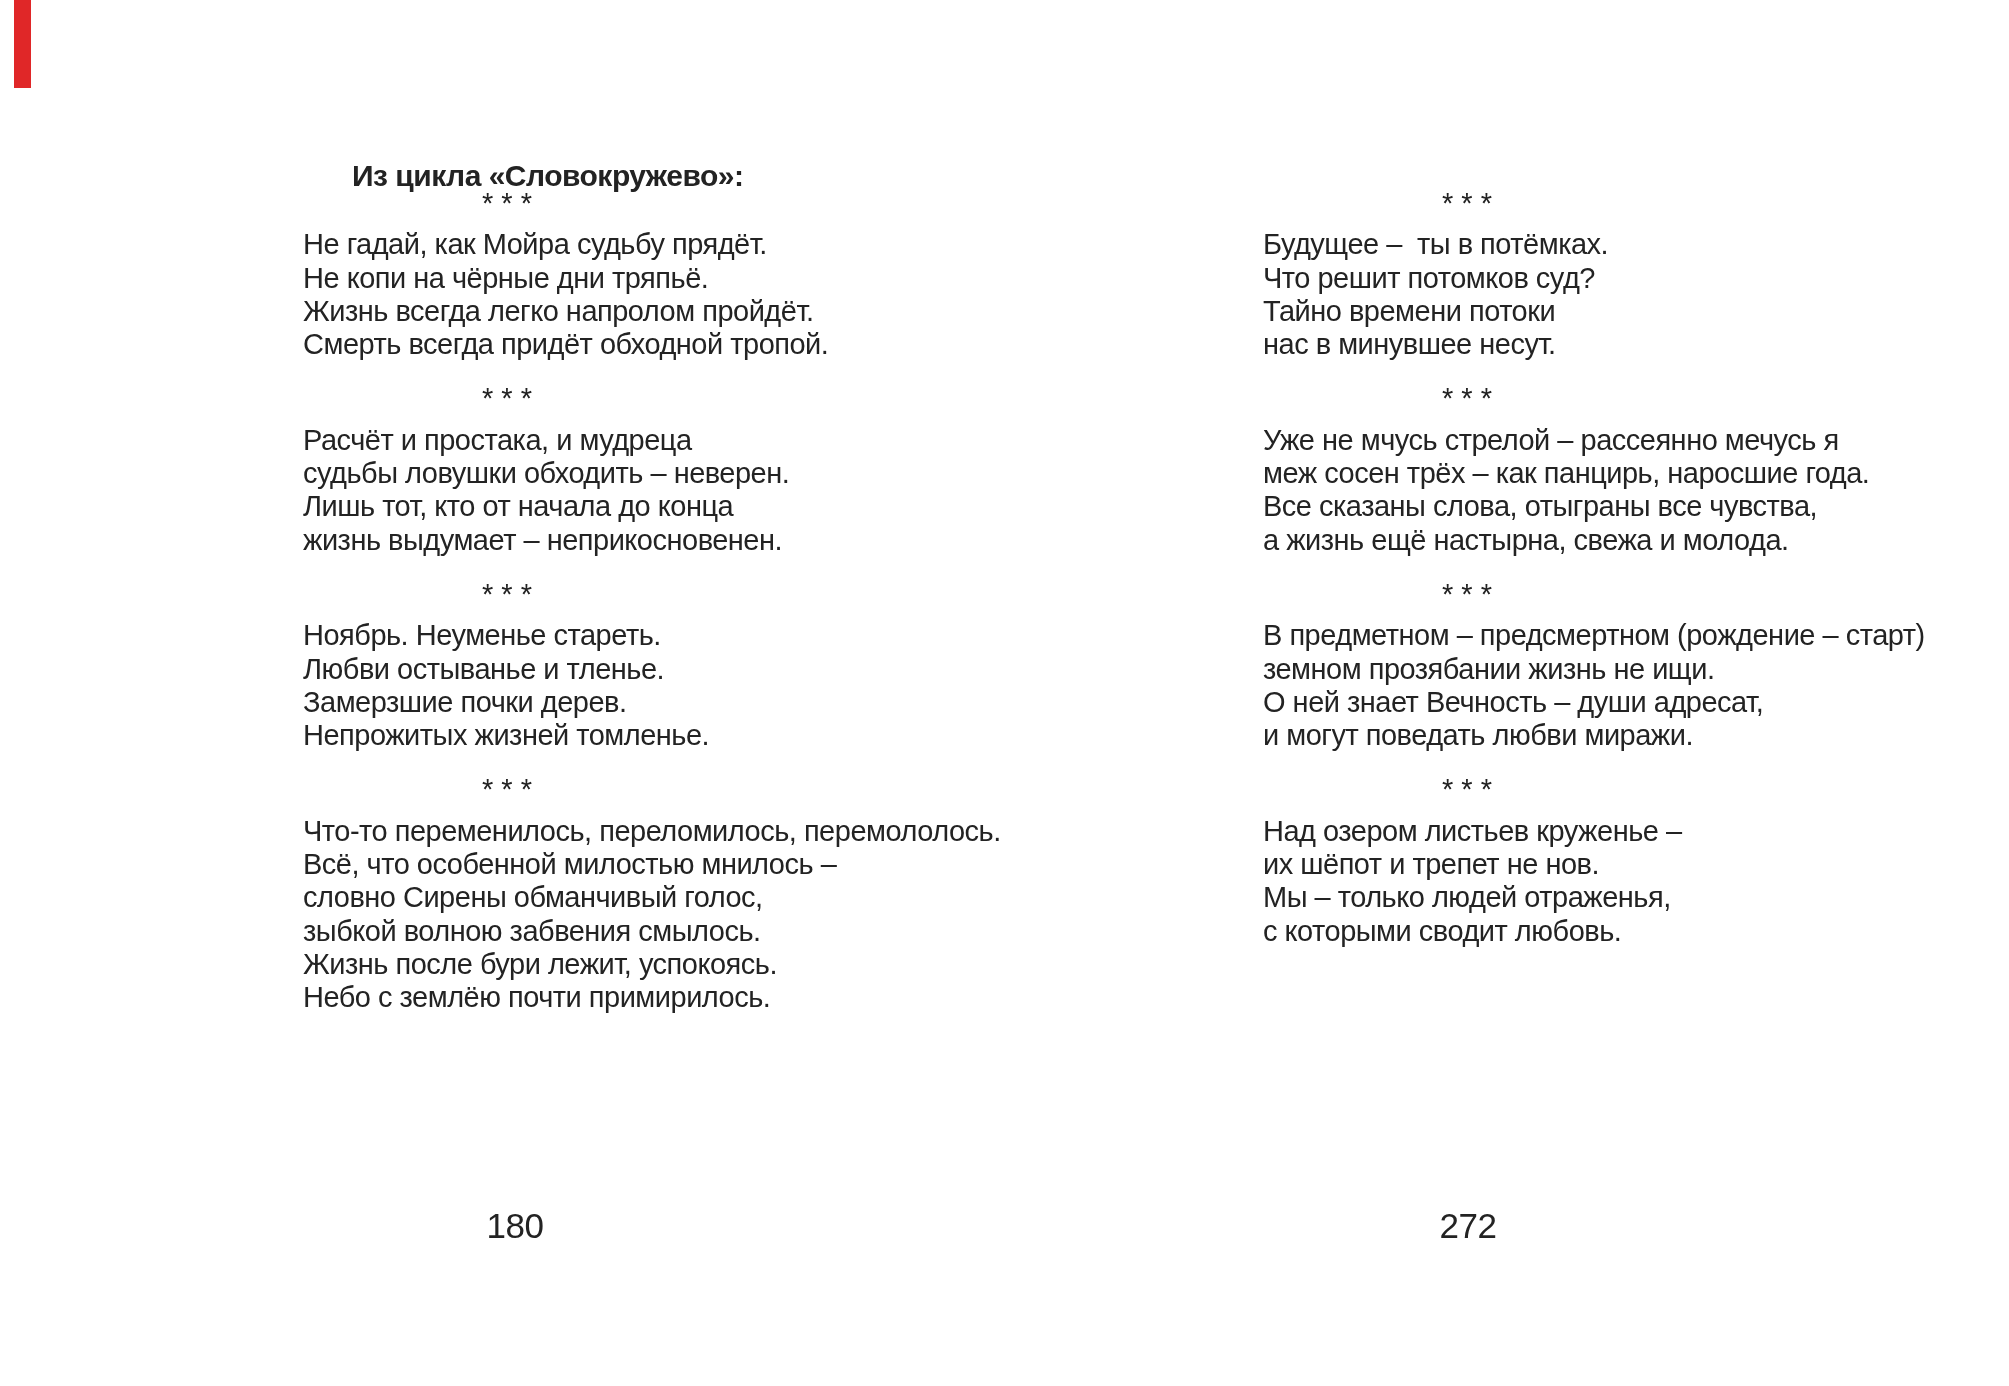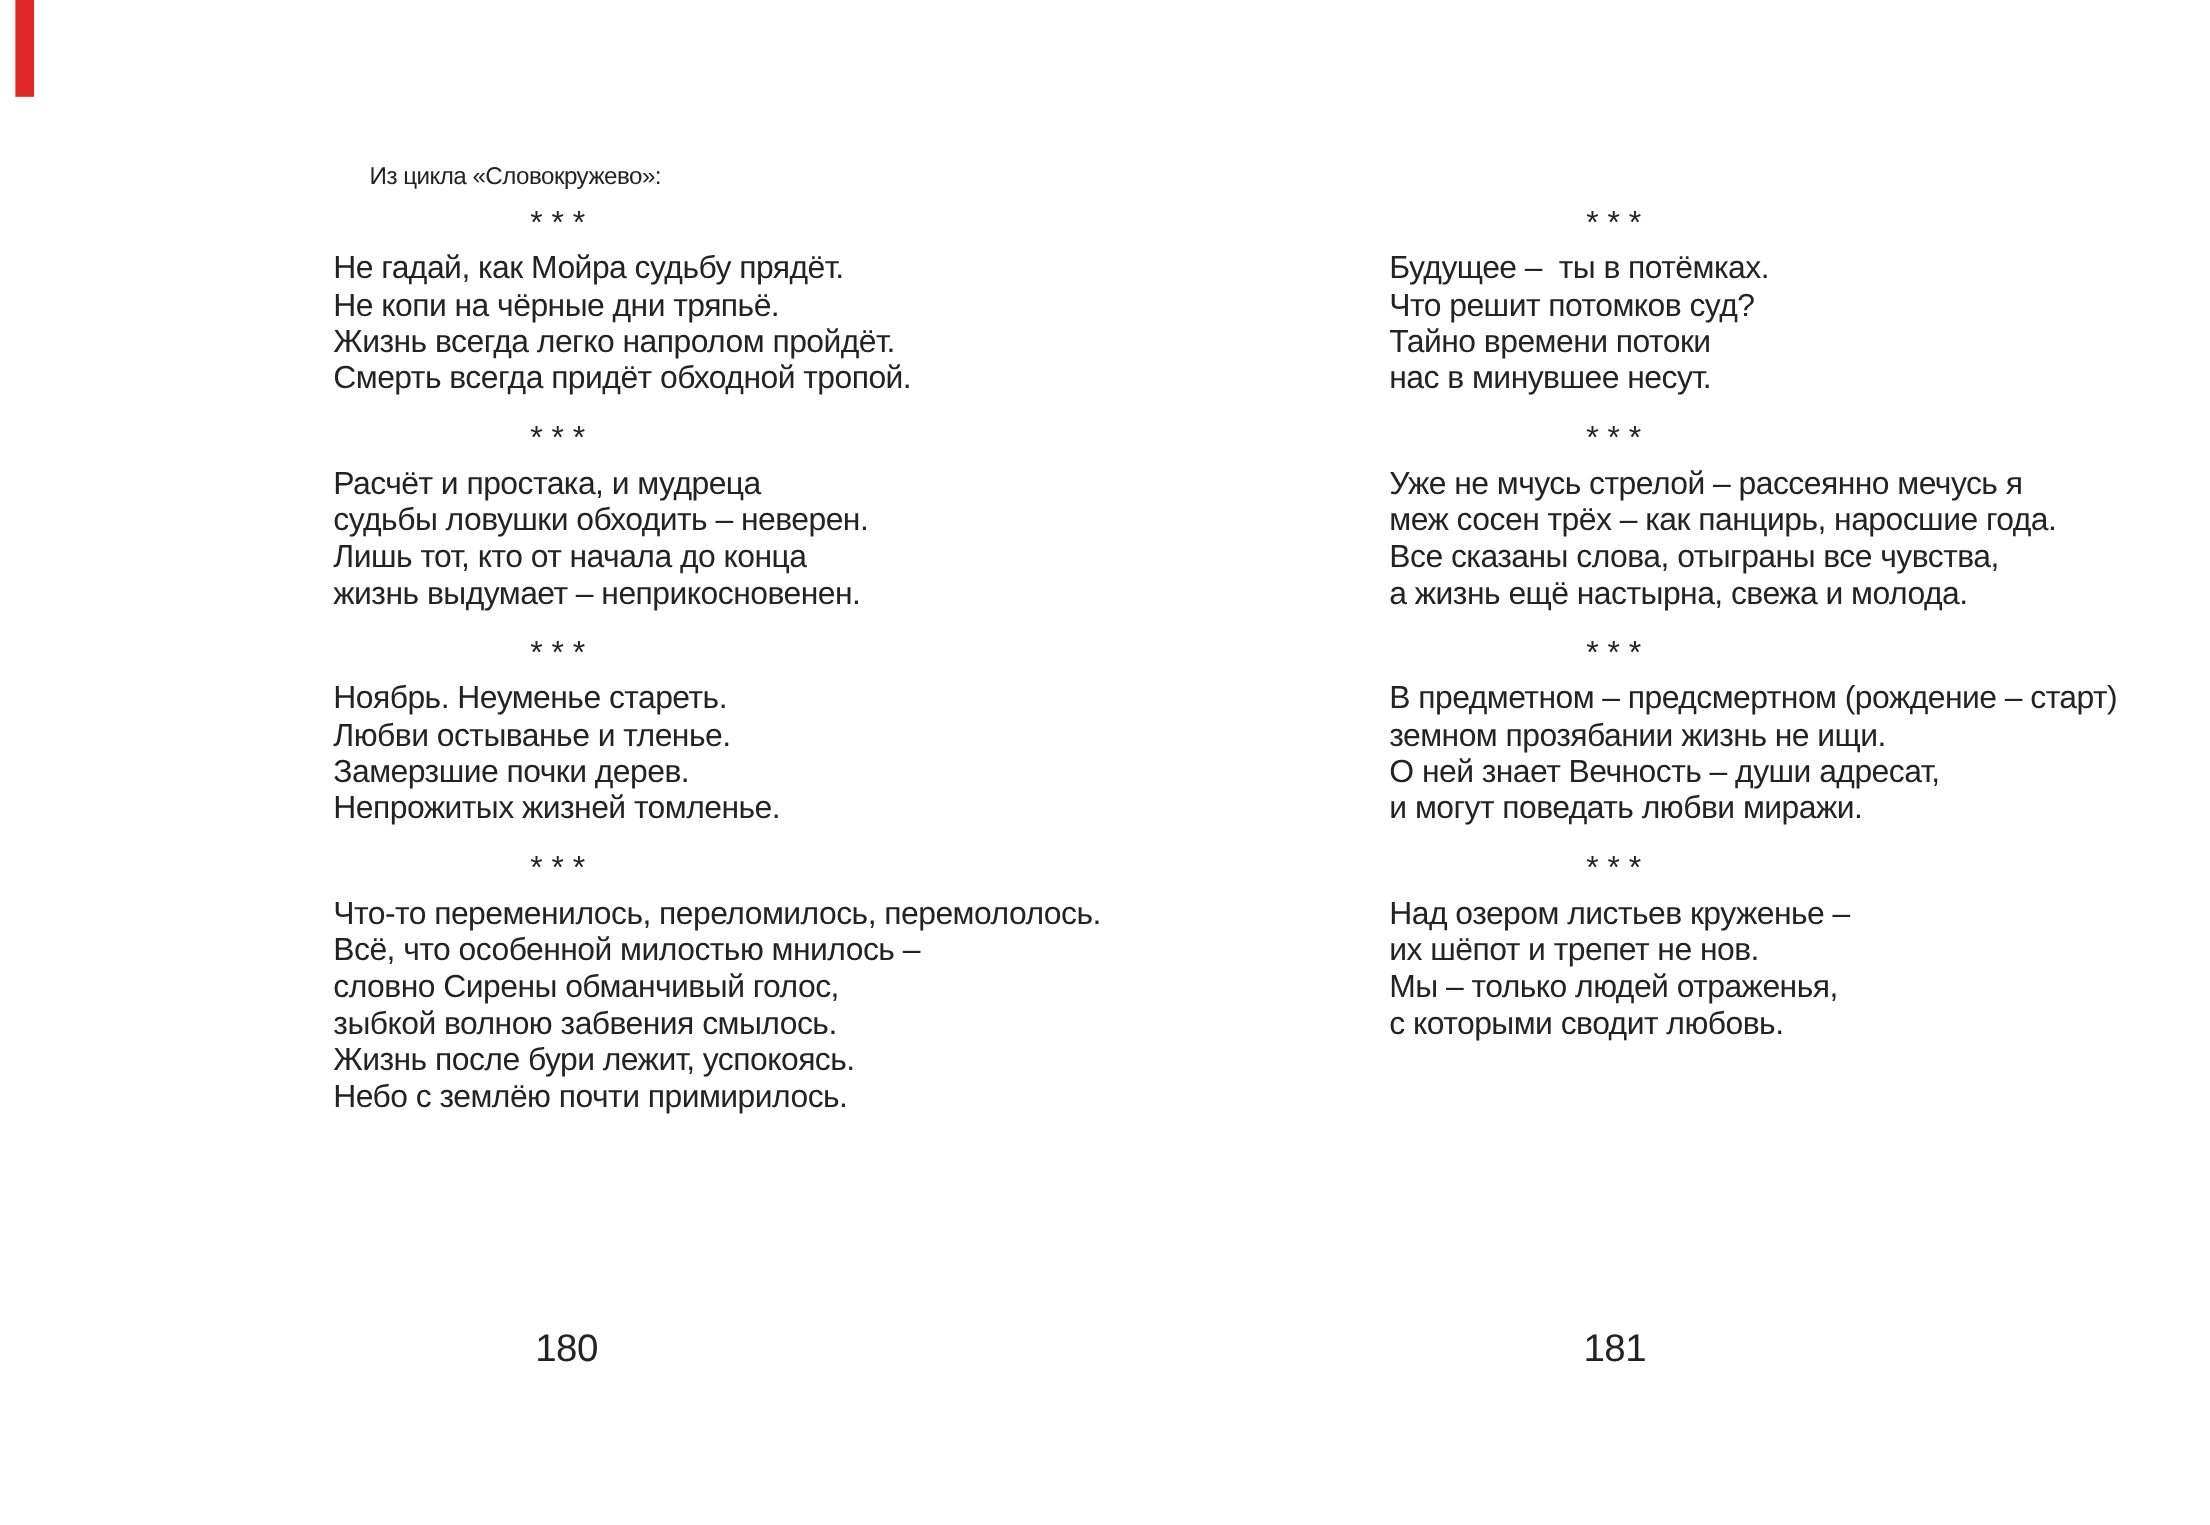--- a/index.html
+++ b/index.html
@@ -24,24 +24,24 @@
     position: absolute;
     left: 14px;
     top: 0;
     width: 17px;
     height: 88px;
   }
   .header {
     position: absolute;
     left: 336px;
     top: 143px;
-    margin: 0;
-    font-size: 22px;
+    margin: 16px;
+    font-size: 30px;
     line-height: 33px;
-    font-weight: normal;
+    font-weight: bold;
     letter-spacing: -0.5px;
     white-space: pre-wrap;
   }
   .col {
     position: absolute;
     font-size: 29px;
     line-height: 33.3px;
     letter-spacing: -0.5px;
     white-space: pre-wrap;
   }
@@ -85,14 +85,14 @@
   <div class="ribbon" style="background: rgb(224, 39, 40);"></div>
 
   <h1 class="header">Из цикла «Словокружево»:</h1>
 
   <div class="col left-col" id="left-col"><div class="poem"><div class="sep">* * *</div><div class="line">Не гадай, как Мойра судьбу прядёт.</div><div class="line">Не копи на чёрные дни тряпьё.</div><div class="line">Жизнь всегда легко напролом пройдёт.</div><div class="line">Смерть всегда придёт обходной тропой.</div></div><div class="poem"><div class="sep">* * *</div><div class="line">Расчёт и простака, и мудреца</div><div class="line">судьбы ловушки обходить – неверен.</div><div class="line">Лишь тот, кто от начала до конца</div><div class="line">жизнь выдумает – неприкосновенен.</div></div><div class="poem"><div class="sep">* * *</div><div class="line">Ноябрь. Неуменье стареть.</div><div class="line">Любви остыванье и тленье.</div><div class="line">Замерзшие почки дерев.</div><div class="line">Непрожитых жизней томленье.</div></div><div class="poem"><div class="sep">* * *</div><div class="line">Что-то переменилось, переломилось, перемололось.</div><div class="line">Всё, что особенной милостью мнилось –</div><div class="line">словно Сирены обманчивый голос,</div><div class="line">зыбкой волною забвения смылось.</div><div class="line">Жизнь после бури лежит, успокоясь.</div><div class="line">Небо с землёю почти примирилось.</div></div></div>
 
   <div class="col right-col" id="right-col"><div class="poem"><div class="sep">* * *</div><div class="line">Будущее –  ты в потёмках.</div><div class="line">Что решит потомков суд?</div><div class="line">Тайно времени потоки</div><div class="line">нас в минувшее несут.</div></div><div class="poem"><div class="sep">* * *</div><div class="line">Уже не мчусь стрелой – рассеянно мечусь я</div><div class="line">меж сосен трёх – как панцирь, наросшие года.</div><div class="line">Все сказаны слова, отыграны все чувства,</div><div class="line">а жизнь ещё настырна, свежа и молода.</div></div><div class="poem"><div class="sep">* * *</div><div class="line">В предметном – предсмертном (рождение – старт)</div><div class="line">земном прозябании жизнь не ищи.</div><div class="line">О ней знает Вечность – души адресат,</div><div class="line">и могут поведать любви миражи.</div></div><div class="poem"><div class="sep">* * *</div><div class="line">Над озером листьев круженье –</div><div class="line">их шёпот и трепет не нов.</div><div class="line">Мы – только людей отраженья,</div><div class="line">с которыми сводит любовь.</div></div></div>
 
   <div class="pagenum pn-left">180</div>
 
-  <div class="pagenum pn-right">181</div>
+  <div class="pagenum pn-right">272</div>
 </div>
 
 </body></html>

